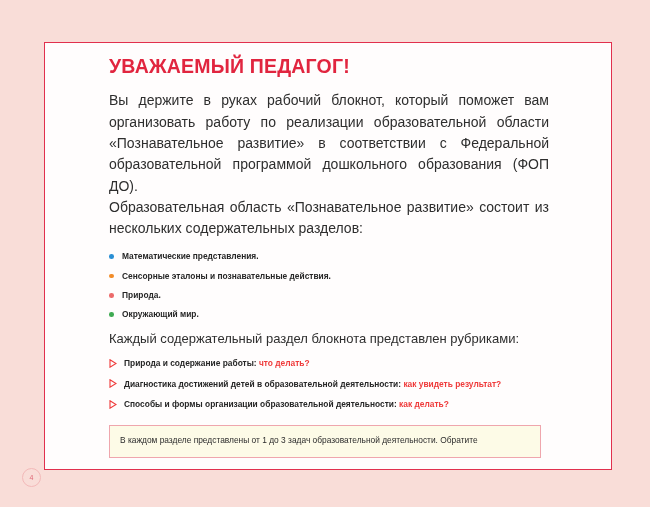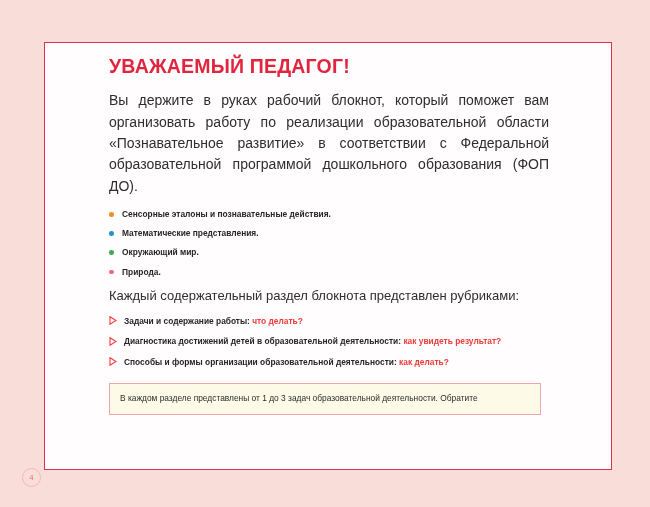--- a/index.html
+++ b/index.html
@@ -155,51 +155,52 @@
 
 <div id="page">
 
   <div id="frame">
     <div id="content">
 
       <h1 class="doc-title">УВАЖАЕМЫЙ ПЕДАГОГ!</h1>
 
       <div class="intro">
         <p class="justified-block">Вы держите в руках рабочий блокнот, который поможет вам организовать работу по реализации образовательной области «Познавательное развитие» в соответствии с Федеральной образовательной программой дошкольного образования (ФОП ДО).</p>
+        <p class="justified-block">Образовательная область «Познавательное развитие» состоит из нескольких содержательных разделов:</p>
       </div>
 
       <ul class="dot-list">
+        <li>
+          <span class="dot" style="background:#2a8fd4"></span>
+          <span>Математические представления.</span>
+        </li>
         <li>
           <span class="dot" style="background:#f28c28"></span>
           <span>Сенсорные эталоны и познавательные действия.</span>
         </li>
         <li>
-          <span class="dot" style="background:#2a8fd4"></span>
-          <span>Математические представления.</span>
+          <span class="dot" style="background:#ec6a6a"></span>
+          <span>Природа.</span>
         </li>
         <li>
           <span class="dot" style="background:#3faa52"></span>
           <span>Окружающий мир.</span>
-        </li>
-        <li>
-          <span class="dot" style="background:#ec6a6a"></span>
-          <span>Природа.</span>
         </li>
       </ul>
 
       <p class="rubric-intro">Каждый содержательный раздел блокнота представлен рубриками:</p>
 
       <ul class="tri-list">
         <li>
           <span class="tri">
             <svg width="8" height="9" viewBox="0 0 8 9">
                 <polygon points="1,0.8 7,4.5 1,8.2" fill="none" stroke="#ef3a3a" stroke-width="1.1"></polygon>
               </svg>
           </span>
-          <span>Задачи и содержание работы:</span>
+          <span>Природа и содержание работы:</span>
           <span class="accent">что делать?</span>
         </li>
         <li>
           <span class="tri">
             <svg width="8" height="9" viewBox="0 0 8 9">
                 <polygon points="1,0.8 7,4.5 1,8.2" fill="none" stroke="#ef3a3a" stroke-width="1.1"></polygon>
               </svg>
           </span>
           <span>Диагностика достижений детей в образовательной деятельности:</span>
           <span class="accent">как увидеть результат?</span>

